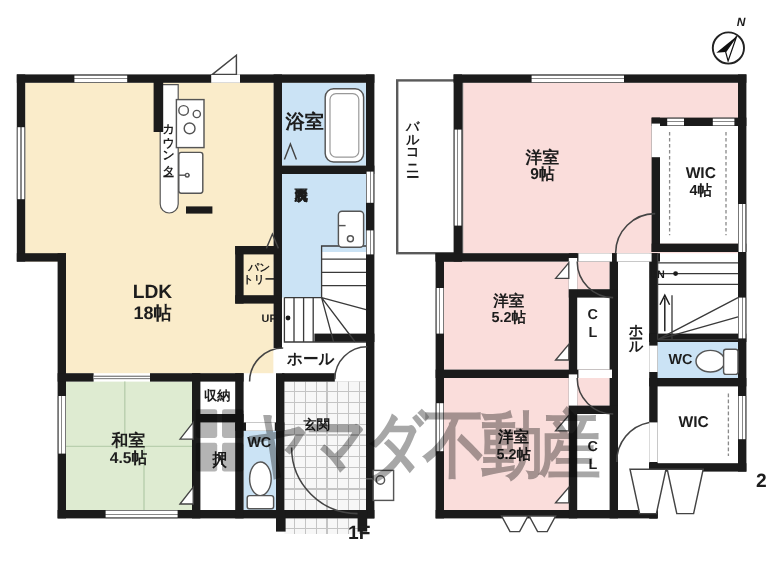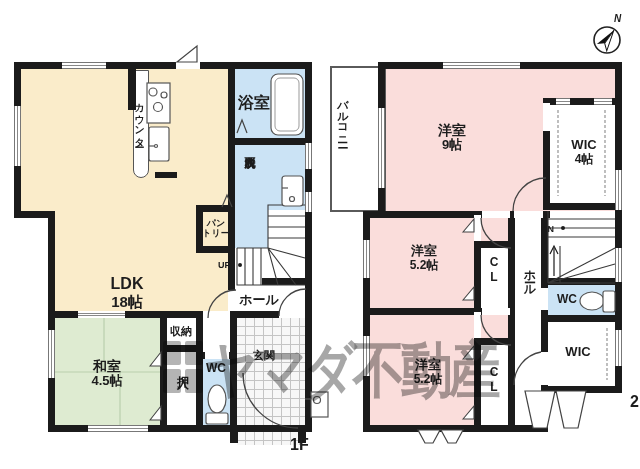--- a/index.html
+++ b/index.html
@@ -236,21 +236,21 @@
     <g>
       <circle cx="607" cy="40" r="13" fill="#fff" stroke="#222" stroke-width="1.6"></circle>
       <g transform="rotate(35 607 40)">
         <path d="M607,28 L601,49 L607,44 Z" fill="#111"></path>
         <path d="M607,28 L613,49 L607,44 Z" fill="#fff" stroke="#111" stroke-width="1"></path>
       </g>
       <text x="614" y="22" font-size="10" font-style="italic" font-weight="bold" fill="#1b1b1b">N</text>
     </g>
   </svg>
 
-  <div class="lbl z5" style="left:127px;top:253px;font-size:16px;margin-top:40px;">
+  <div class="lbl z5" style="left:127px;top:253px;font-size:16px;">
     <span>LDK</span>
     <span class="sz" style="font-size:15px;">18帖</span>
   </div>
   <div class="vt z5" style="left:132px;top:96px;font-size:10px;letter-spacing:0;">カウンター</div>
   <div class="lbl z5" style="left:254px;top:103px;font-size:16px;">浴室</div>
   <div class="vt z5" style="left:242px;top:148px;font-size:11px;letter-spacing:0;">洗面脱衣所</div>
   <div class="lbl z5" style="left:216px;top:228px;font-size:9px;">
     <span>パン</span>
     <span class="sz" style="font-size:9px;">トリー</span>
   </div>

